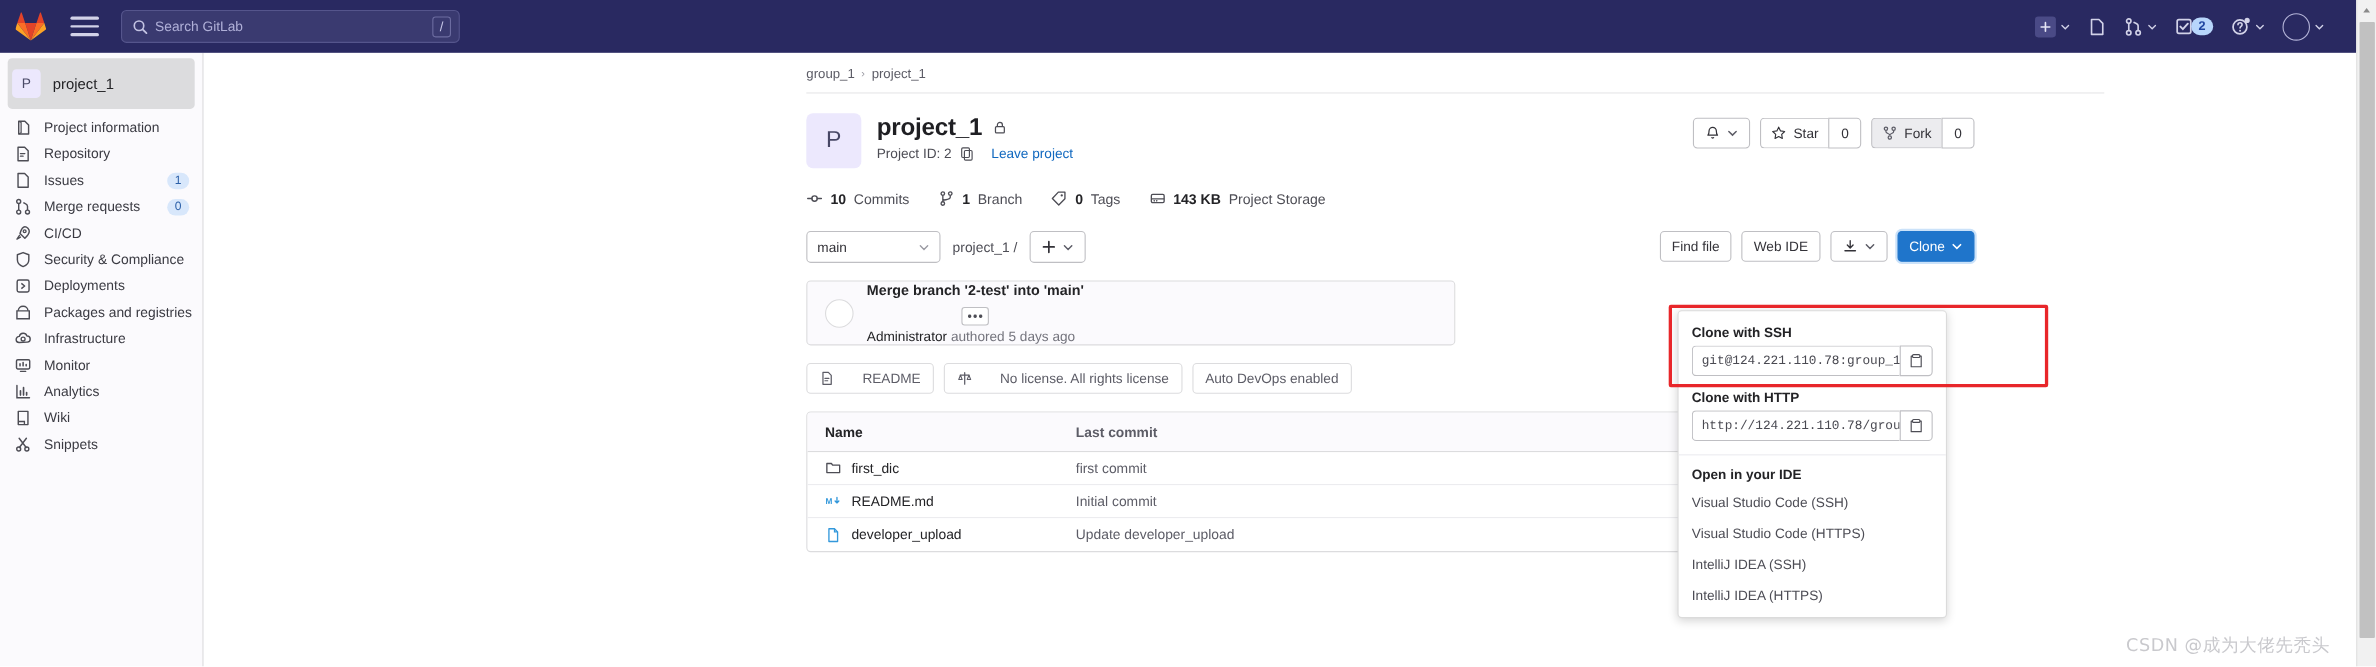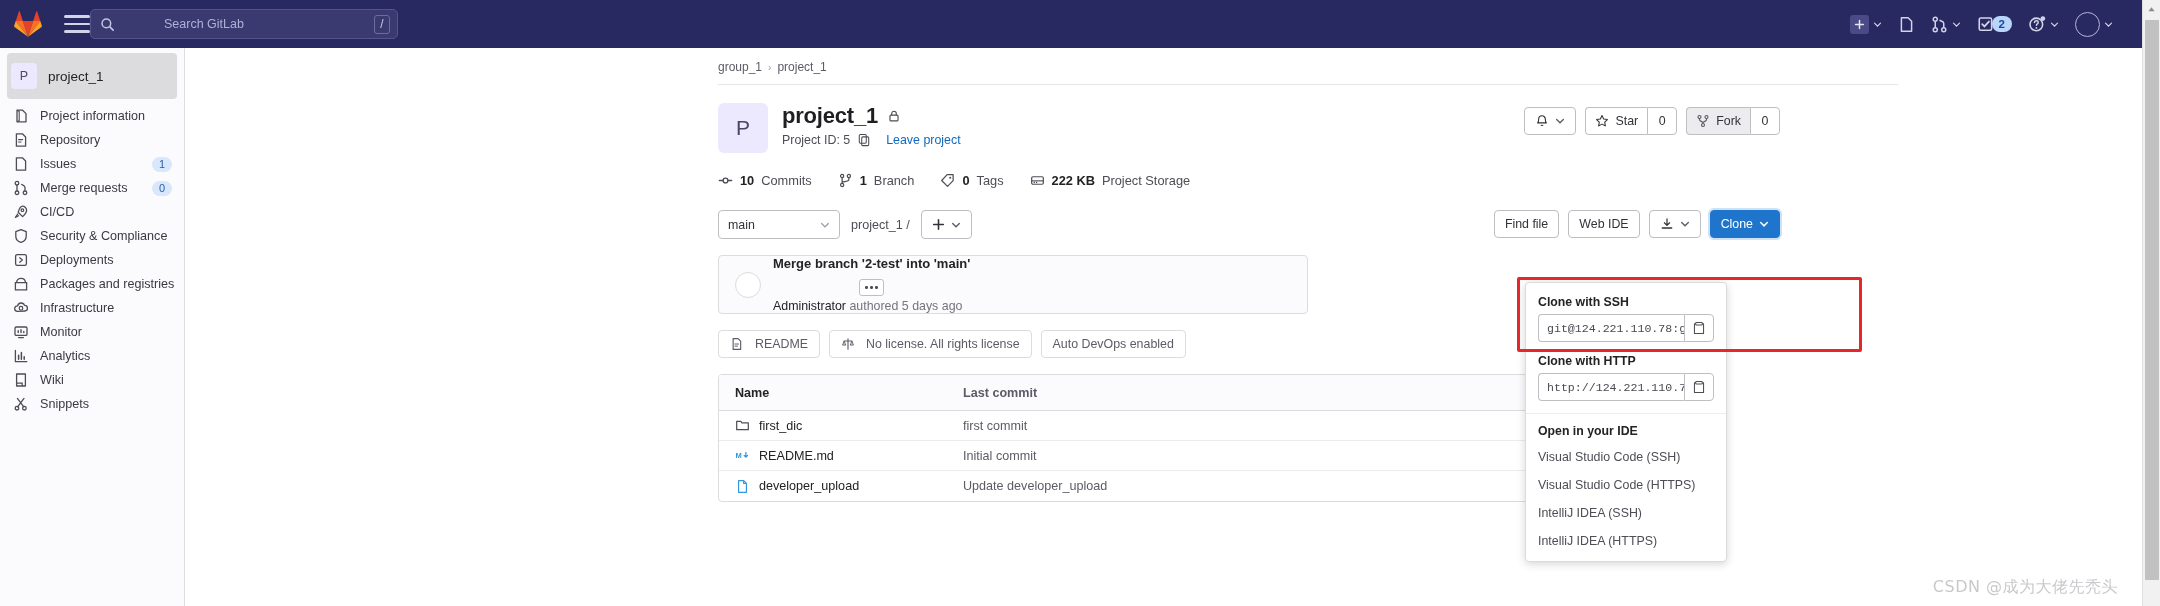--- a/index.html
+++ b/index.html
@@ -16,23 +16,23 @@
     background: #292961; display: flex; align-items: center; z-index: 40;
   }
   .gl-logo { margin-left: 14px; width: 28px; height: 28px; flex: none; }
   .hamburger {
     margin-left: 22px; width: 26px; height: 26px; flex: none;
     display: flex; flex-direction: column; justify-content: center; gap: 5px;
     cursor: pointer;
   }
   .hamburger i { display: block; height: 2.4px; background: #d2d2e8; border-radius: 2px; }
   .search-wrap {
-    width: 308px; height: 30px; position: relative;
+    margin-left: 20px; width: 308px; height: 30px; position: relative;
     background: #3a3a70; border: 1px solid #55558c; border-radius: 5px;
-    display: flex; align-items: center; cursor: text; gap: 43px;
+    display: flex; align-items: center; cursor: text;
   }
   .search-wrap .sicon { margin-left: 9px; width: 15px; height: 15px; flex: none; }
   .search-input {
     flex: 1; background: transparent; border: 0; outline: 0;
     color: #b7b7e0; font-size: 12.5px; font-family: inherit; padding: 0 6px;
   }
   .search-input::placeholder { color: #b0b0d8; opacity: 1; }
   .slash-key {
     margin-right: 7px; width: 17px; height: 19px; border: 1px solid #6c6ca0;
     border-radius: 3px; color: #c9c9e8; font-size: 12px;
@@ -82,21 +82,21 @@
     margin-bottom: 0; cursor: pointer; position: relative;
   }
   .nav-ico { width: 16px; height: 16px; flex: none; margin-right: 11px; }
   .nav-label { font-size: 12.6px; color: #3a3a42; white-space: nowrap; }
   .nav-count {
     margin-left: auto; background: #d8e7fb; color: #2b5fa8;
     font-size: 11px; border-radius: 9px; padding: 1px 7px; line-height: 13px;
   }
 
   
-  .main { position: absolute; top: 48px; left: 185px; width: 1957px; height: 558px; background: #fff; }
+  .main { position: absolute; top: 48px; left: 200px; width: 1957px; height: 558px; background: #fff; }
   .breadcrumb {
     display: flex; align-items: center; gap: 6px;
     padding: 12px 0 10px 533px; font-size: 12px; color: #5c5c66;
   }
   .breadcrumb .crumb { cursor: pointer; }
   .breadcrumb .sep { color: #9b9ba3; font-size: 10px; }
   .bc-rule { height: 1px; background: #e6e6e8; margin: 0 40px 0 533px; width: 1180px; }
 
   .proj-header { display: flex; align-items: flex-start; padding: 18px 0 0 533px; position: relative; }
   .big-avatar {
@@ -165,21 +165,21 @@
     border: 1px solid #bfbfc3; border-radius: 3px; height: 17px; padding: 0 5px;
     display: flex; align-items: center; gap: 2.5px; background: #fff; cursor: pointer;
   }
   .ellipsis-btn i { width: 2.6px; height: 2.6px; border-radius: 50%; background: #4d4d55; display: block; }
   .c-meta { font-size: 12.4px; color: #74747d; margin-top: 3px; }
   .c-meta b { color: #232326; font-weight: 400; }
 
   .badge-row { display: flex; gap: 9px; padding: 16px 0 0 533px; }
   .badge-btn {
     height: 28px; border: 1px solid #dcdcde; border-radius: 4px; background: #fff;
-    display: flex; align-items: center; gap: 11px; padding: 0 11px;
+    display: flex; align-items: center; gap: 25px; padding: 0 11px;
     font-size: 12.4px; color: #5c5c66; cursor: pointer;
   }
 
   .file-table {
     margin: 16px 0 0 533px; width: 939px;
     border: 1px solid #dcdcde; border-radius: 4px; overflow: hidden;
   }
   .ft-head {
     display: flex; height: 36px; background: #fbfafd;
     border-bottom: 1px solid #dcdcde; align-items: center;
@@ -190,21 +190,21 @@
     border-bottom: 1px solid #ececef; font-size: 12.6px;
   }
   .ft-row:last-child { border-bottom: 0; }
   .col-name { width: 244px; padding-left: 16px; display: flex; align-items: center; gap: 9px; }
   .col-commit { flex: 1; color: #5c5c66; }
   .fname { color: #232326; cursor: pointer; }
   .fico { width: 15px; height: 15px; flex: none; }
 
   
   .clone-panel {
-    position: absolute; top: 282px; left: 1525px; width: 202px;
+    position: absolute; top: 282px; left: 1525px; width: 245px;
     background: #fff; border: 1px solid #dbdbdb; border-radius: 4px;
     box-shadow: 0 2px 9px rgba(0,0,0,0.17); z-index: 30; padding: 9px 0 6px 0;
   }
   .cp-label { font-size: 12.3px; font-weight: bold; color: #232326; padding: 3px 12px 5px 12px; }
   .cp-inputrow { display: flex; padding: 0 12px 9px 12px; }
   .cp-input {
     flex: 1; height: 28px; border: 1px solid #bfbfc3; border-right: 0;
     border-radius: 4px 0 0 4px; padding: 0 8px; font-size: 11.6px;
     color: #4a4a52; font-family: "Liberation Mono", monospace;
     background: #fff; outline: 0; overflow: hidden; white-space: nowrap;
@@ -464,21 +464,21 @@
       <div class="big-avatar">P</div>
       <div>
         <div class="ph-title-row">
           <span class="ph-title">project_1</span>
           <svg class="lock-ico" viewBox="0 0 16 16">
             <rect x="3.4" y="7" width="9.2" height="6.6" rx="1.1" fill="none" stroke="#4d4d55" stroke-width="1.3"></rect>
             <path d="M5.4 7V5.2a2.6 2.6 0 015.2 0V7" fill="none" stroke="#4d4d55" stroke-width="1.3"></path>
           </svg>
         </div>
         <div class="ph-sub">
-          <span>Project ID: 5</span>
+          <span>Project ID: 2</span>
           <svg class="copy-ico" viewBox="0 0 16 16">
             <rect x="2.6" y="1.6" width="8" height="10" rx="1.2" fill="none" stroke="#4d4d55" stroke-width="1.2"></rect>
             <rect x="5.4" y="4.4" width="8" height="10" rx="1.2" fill="none" stroke="#4d4d55" stroke-width="1.2"></rect>
           </svg>
           <span class="leave-link">Leave project</span>
         </div>
       </div>
 
       <div class="ph-actions">
         <div class="btn">
@@ -543,21 +543,21 @@
         <b>0</b>
         <span>Tags</span>
       </div>
       <div class="stat">
         <svg class="sico" viewBox="0 0 16 16">
           <rect x="1.8" y="4" width="12.4" height="8" rx="1.3" fill="none" stroke="#4d4d55" stroke-width="1.3"></rect>
           <path d="M1.8 8.4h12.4" stroke="#4d4d55" stroke-width="1.2"></path>
           <circle cx="4.6" cy="10.2" r=".8" fill="#4d4d55"></circle>
           <circle cx="7" cy="10.2" r=".8" fill="#4d4d55"></circle>
         </svg>
-        <b>222 KB</b>
+        <b>143 KB</b>
         <span>Project Storage</span>
       </div>
     </div>
 
     <div class="repo-bar">
       <div class="branch-sel">
         <span>main</span>
         <svg class="chev" viewBox="0 0 12 12">
           <path d="M2 4.2L6 8.2l4-4" fill="none" stroke="#9b9ba3" stroke-width="1.5" stroke-linecap="round"></path>
         </svg>

